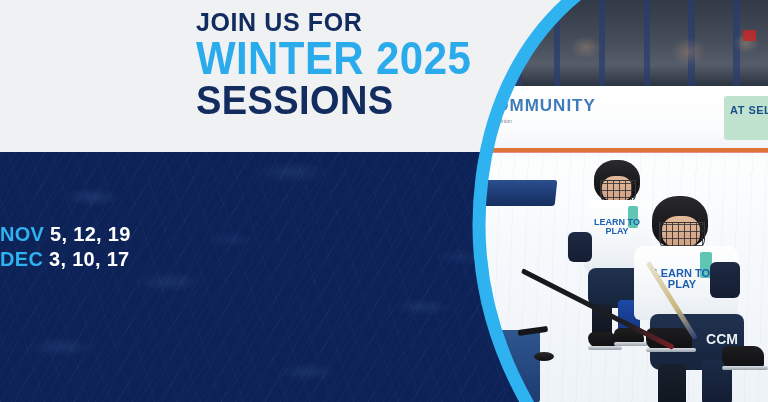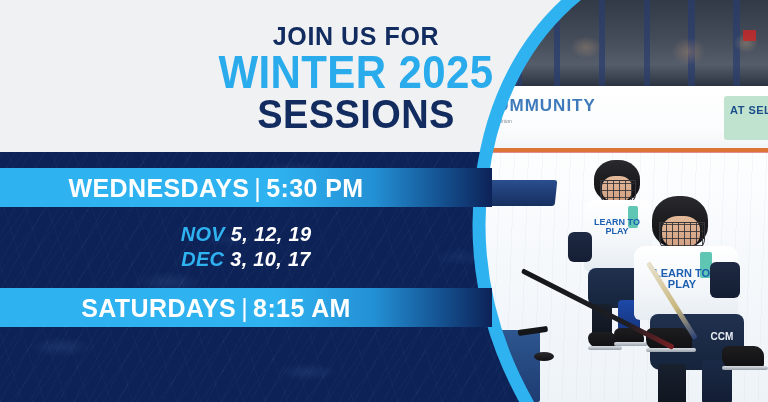--- a/index.html
+++ b/index.html
@@ -111,22 +111,22 @@
     width:13px;height:11px;flex:0 0 auto;position:relative;
   }
   .dv-mark i{
     position:absolute;display:block;
   }
   .dv-mark .m1{left:0;top:1px;width:0;height:0;border-left:6px solid #d2262f;border-top:4px solid transparent;border-bottom:4px solid transparent;}
   .dv-mark .m2{left:5px;top:0;width:0;height:0;border-left:7px solid #1b3f7e;border-top:5px solid transparent;border-bottom:5px solid transparent;}
 
   
   .headline{
-    position:absolute;left:196px;top:22px;width:320px;
-    text-align:center;z-index:5;
+    position:absolute;left:196px;top:8px;width:320px;
+    z-index:5;
   }
   .hl-join{
     font-size:25px;line-height:27px;font-weight:bold;color:#132c60;
     letter-spacing:.6px;transform:scaleY(1.06);
     font-family:"Liberation Sans", sans-serif;
   }
   .hl-winter{
     font-size:42px;line-height:44px;font-weight:bold;color:#2aabec;
     letter-spacing:.4px;margin-top:2px;transform:scaleY(1.08);
     font-family:"Liberation Sans", sans-serif;
@@ -149,21 +149,21 @@
   .bar-label{
     color:#fff;font-weight:bold;font-size:25px;line-height:25px;
     letter-spacing:.4px;transform:scaleY(1.06);white-space:nowrap;
     padding-right:60px;
     font-family:"Liberation Sans", sans-serif;
   }
   .bar-label .pipe{display:inline-block;padding:0 5px;font-weight:normal;}
 
   
   .dates{
-    position:absolute;left:0;width:492px;text-align:center;z-index:4;font-style:italic;
+    position:absolute;left:0;width:492px;z-index:4;
   }
   .dates-wed{top:222px;}
   .dates-sat{top:342px;}
   .date-line{
     color:#ffffff;font-weight:bold;font-size:20px;line-height:25px;
     letter-spacing:.3px;transform:scaleY(1.05);white-space:nowrap;
     font-family:"Liberation Sans", sans-serif;
   }
   .date-line.small{font-size:19px;}
   .mon{color:#2fb2f0;}
@@ -370,21 +370,21 @@
 
         <div class="player p-front">
           <div class="helmet" style="left:26px;top:0;width:56px;height:52px;"></div>
           <div class="face" style="left:36px;top:20px;width:38px;height:32px;"></div>
           <div class="cage" style="left:33px;top:26px;width:44px;height:30px;"></div>
           <div class="jersey" style="left:8px;top:50px;width:104px;height:74px;"></div>
           <div class="stripe-teal" style="left:74px;top:56px;width:12px;height:26px;"></div>
           <div class="jersey-text" style="left:14px;top:72px;width:84px;font-size:11px;">LEARN TO PLAY</div>
           <div class="glove" style="left:84px;top:66px;width:30px;height:36px;"></div>
           <div class="pants" style="left:24px;top:118px;width:94px;height:56px;"></div>
-          <div class="jersey-text" style="left:76px;top:136px;width:40px;font-size:10px;color:#e9eef4;">CCM</div>
+          <div class="jersey-text" style="left:76px;top:136px;width:40px;font-size:14px;color:#e9eef4;">CCM</div>
           <div class="sock" style="left:32px;top:168px;width:28px;height:44px;background:linear-gradient(180deg,#18202e,#0f151e);"></div>
           <div class="sock" style="left:76px;top:164px;width:30px;height:44px;background:linear-gradient(180deg,#1b2a46,#121d33);"></div>
           <div class="skate" style="left:20px;top:126px;width:46px;height:22px;top:132px;"></div>
           <div class="skate" style="left:96px;top:150px;width:42px;height:22px;"></div>
           <div class="blade" style="left:20px;top:152px;width:50px;"></div>
           <div class="blade" style="left:96px;top:170px;width:46px;"></div>
         </div>
 
         <div class="stick" style="left:64px;top:268px;width:170px;height:5px;transform:rotate(27deg);"></div>
         <div class="stick" style="left:60px;top:330px;width:30px;height:6px;transform:rotate(-8deg);background:#141619;"></div>
@@ -399,35 +399,25 @@
     </svg>
   </div>
 
 
   <div class="headline">
     <div class="hl-join">JOIN US FOR</div>
     <div class="hl-winter">WINTER 2025</div>
     <div class="hl-sessions">SESSIONS</div>
   </div>
 
-  <div class="bar bar-wed">
-    <div class="bar-label">
-      <span>WEDNESDAYS</span><span class="pipe">|</span><span>5:30 PM</span>
-    </div>
-  </div>
   <div class="dates dates-wed">
     <div class="date-line">
       <span class="mon">NOV</span>
       <span>5, 12, 19</span>
     </div>
     <div class="date-line">
       <span class="mon">DEC</span>
       <span>3, 10, 17</span>
     </div>
   </div>
 
-  <div class="bar bar-sat">
-    <div class="bar-label">
-      <span>SATURDAYS</span><span class="pipe">|</span><span>8:15 AM</span>
-    </div>
-  </div>
 
 </div>
 
 </body></html>

